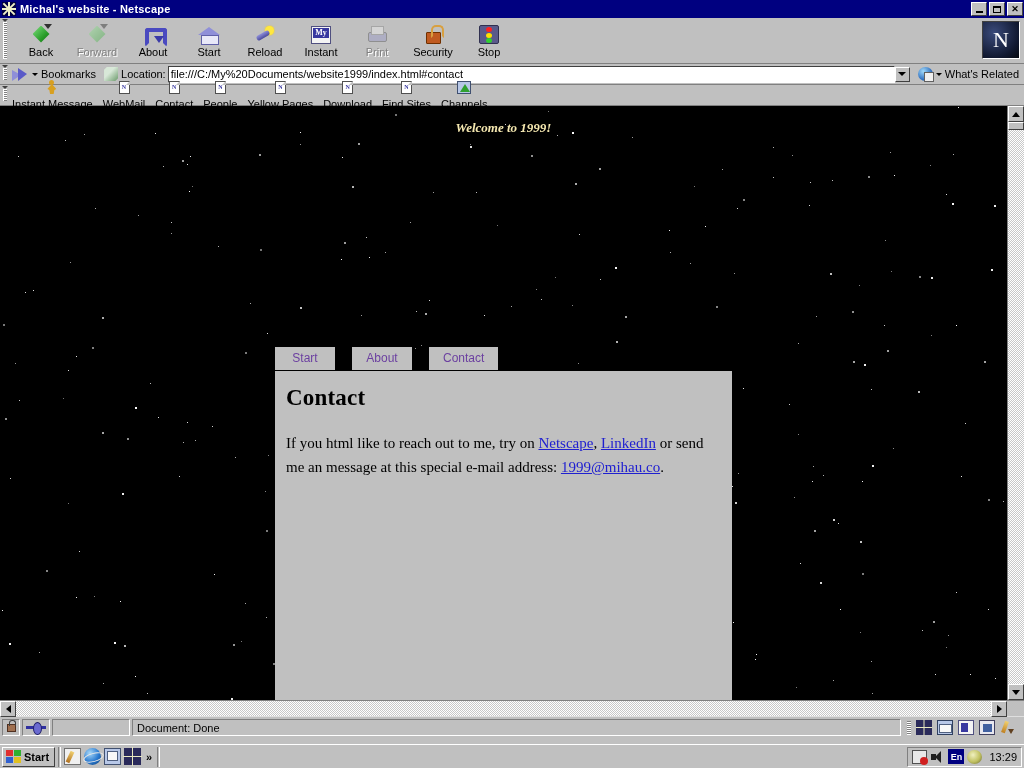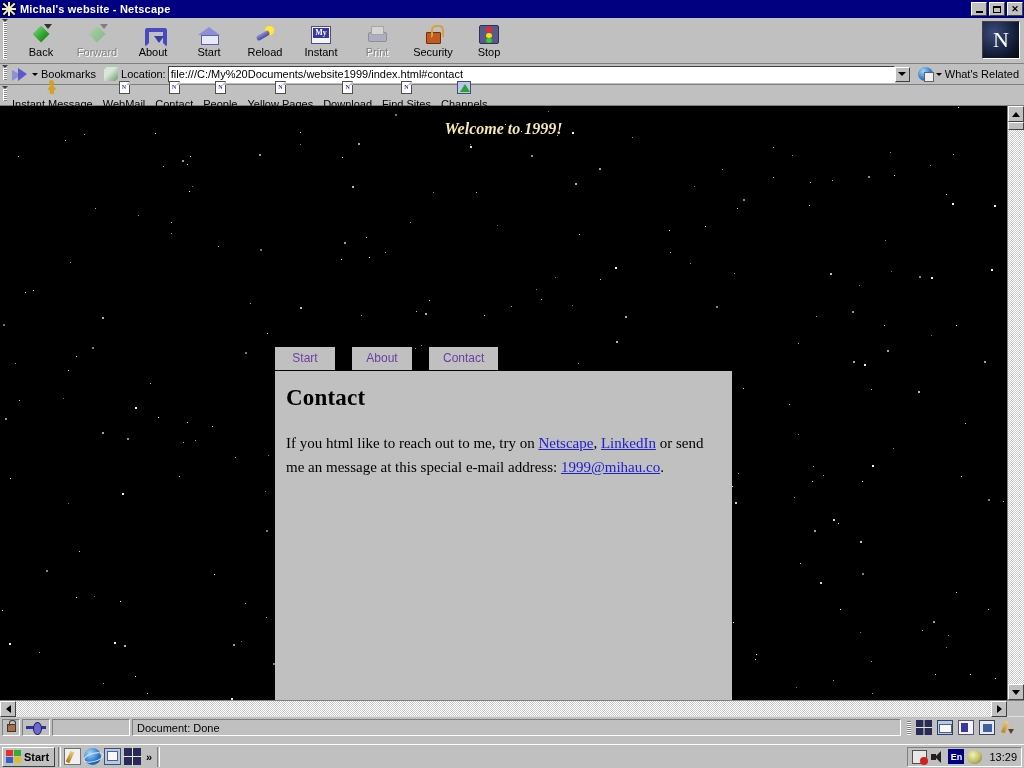--- a/index.html
+++ b/index.html
@@ -293,21 +293,21 @@
 
   .site-title {
     position:relative; text-align:center; color:#F5E04A;
     font-size: 31px; font-weight: bold; padding-top: 14px;
     font-family:"Liberation Sans", sans-serif; letter-spacing: 0px;
     text-shadow: 0 0 1px #6b5a00;
   }
   .site-sub {
     position:relative; text-align:center; color:#F5E8B0;
     font-family:"Liberation Serif", serif; font-style: italic;
-    font-size: 16px; padding-top: 14px; font-weight:bold;
+    font-size: 13px; padding-top: 14px; font-weight:bold;
   }
 
   .tabs-row {
     position:absolute; left:275px; top:241px; display:flex; gap:17px;
     z-index: 3;
   }
   .tab {
     background:#c0c0c0; padding: 4px 14px 5px;
     font-size: 12px; color:#6b3fa0; font-family:"Liberation Sans", sans-serif;
     min-width: 60px; text-align:center;

